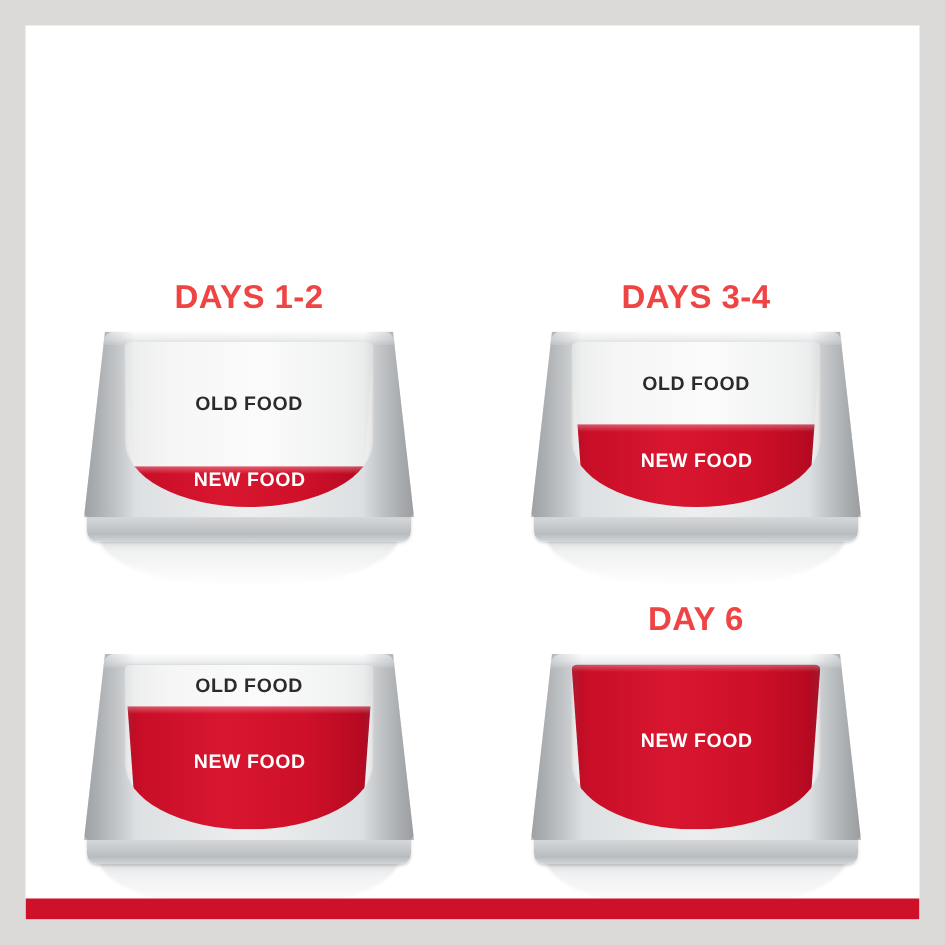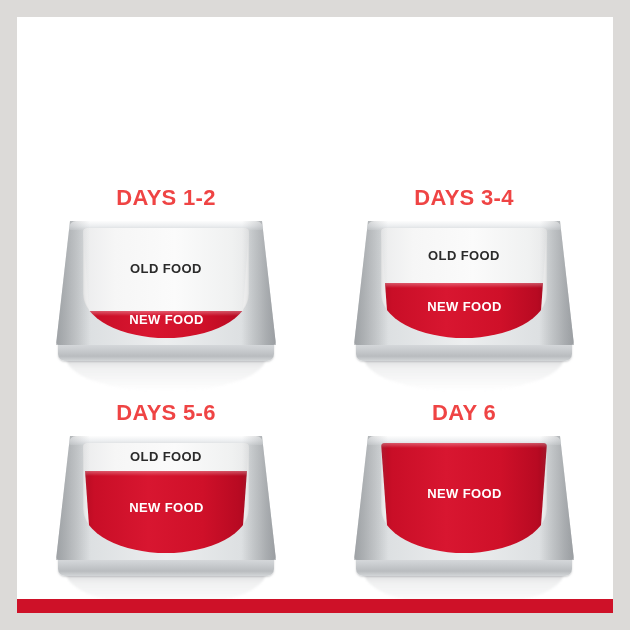--- a/index.html
+++ b/index.html
@@ -231,21 +231,20 @@
               <div class="food-text new-text" style="top: 15.5px;">NEW FOOD</div>
             </div>
           </div>
         </div>
         <div class="wall-l"></div>
         <div class="wall-r"></div>
       </div>
     </div>
 
     <div class="step r1 c0">
-      <div class="step-label">DAYS 5-6</div>
       <div class="bowl">
         <div class="bowl-reflection"></div>
         <div class="bowl-base"></div>
         <div class="bowl-body"></div>
         <div class="bowl-rim"></div>
         <div class="food-well">
           <div class="food-well-inner">
             <div class="old-food" style="height: 27.5px; display: block;">
               <div class="food-text old-text" style="top: 5.75px;">OLD FOOD</div>
             </div>

